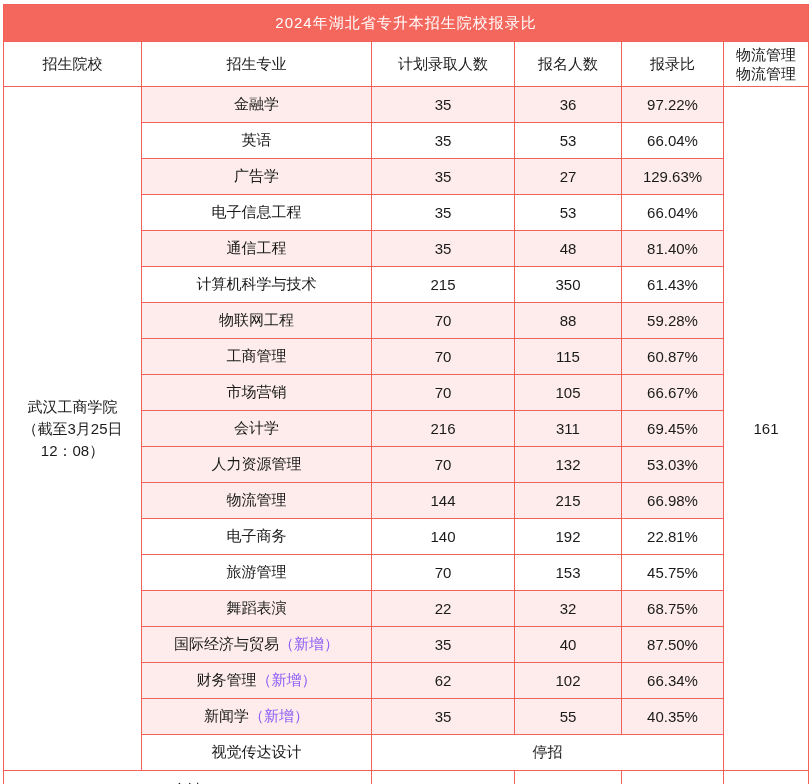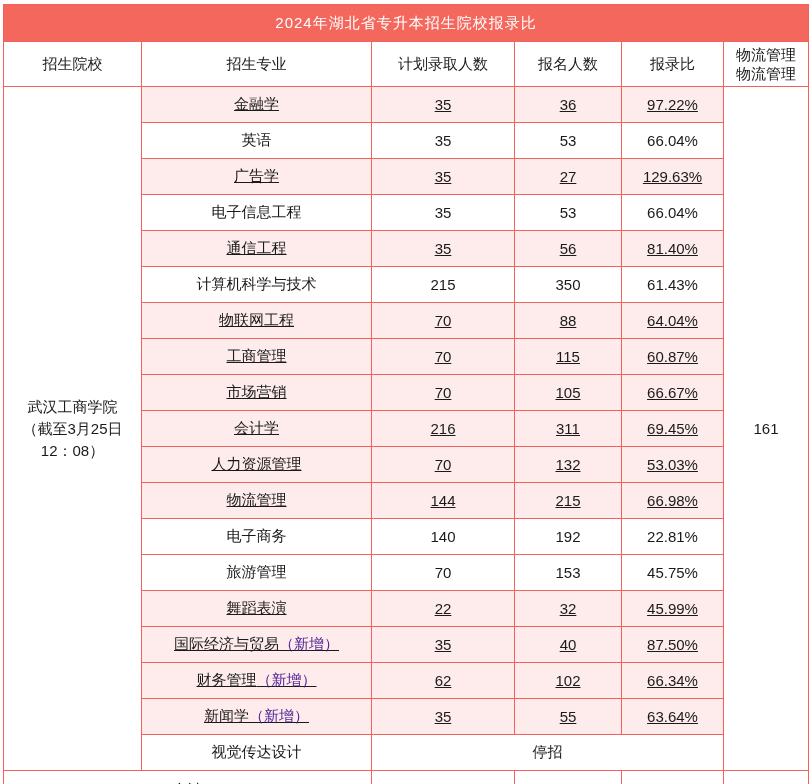--- a/index.html
+++ b/index.html
@@ -55,41 +55,40 @@
     background: #ffffff !important;
   }
   .head-cell.two-line {
     line-height: 19px;
   }
   .row-cell {
     height: 35px;
   }
   .row-pink {
     background: #fdeceb !important;
-    text-decoration: underline;
   }
   .school-cell {
     font-size: 15px;
     line-height: 22px;
     background: transparent !important;
   }
   .vet-cell {
     font-size: 15px;
     background: transparent !important;
   }
   .total-row td {
     height: 38px;
     font-size: 16px;
     font-weight: bold;
   }
   .red {
     color: #e8392c;
   }
   .new-tag {
-    color: #4c1d95;
+    color: #8b5cf6;
   }
   .stop-cell {
     font-size: 15px;
   }
   
   .watermark {
     position: absolute;
     left: 0;
     top: 0;
     width: 811px;
@@ -222,36 +221,36 @@
       <tr>
         <td class="row-cell">电子信息工程</td>
         <td class="row-cell">35</td>
         <td class="row-cell">53</td>
         <td class="row-cell">66.04%</td>
       </tr>
 
       <tr>
         <td class="row-cell row-pink">通信工程</td>
         <td class="row-cell row-pink">35</td>
-        <td class="row-cell row-pink">56</td>
+        <td class="row-cell row-pink">48</td>
         <td class="row-cell row-pink">81.40%</td>
       </tr>
 
       <tr>
         <td class="row-cell">计算机科学与技术</td>
         <td class="row-cell">215</td>
         <td class="row-cell">350</td>
         <td class="row-cell">61.43%</td>
       </tr>
 
       <tr>
         <td class="row-cell row-pink">物联网工程</td>
         <td class="row-cell row-pink">70</td>
         <td class="row-cell row-pink">88</td>
-        <td class="row-cell row-pink">64.04%</td>
+        <td class="row-cell row-pink">59.28%</td>
       </tr>
 
       <tr>
         <td class="row-cell row-pink">工商管理</td>
         <td class="row-cell row-pink">70</td>
         <td class="row-cell row-pink">115</td>
         <td class="row-cell row-pink">60.87%</td>
       </tr>
 
       <tr>
@@ -293,42 +292,42 @@
         <td class="row-cell">旅游管理</td>
         <td class="row-cell">70</td>
         <td class="row-cell">153</td>
         <td class="row-cell">45.75%</td>
       </tr>
 
       <tr>
         <td class="row-cell row-pink">舞蹈表演</td>
         <td class="row-cell row-pink red">22</td>
         <td class="row-cell row-pink">32</td>
-        <td class="row-cell row-pink">45.99%</td>
+        <td class="row-cell row-pink">68.75%</td>
       </tr>
 
       <tr>
         <td class="row-cell row-pink"><span>国际经济与贸易</span><span class="new-tag">（新增）</span></td>
         <td class="row-cell row-pink">35</td>
         <td class="row-cell row-pink">40</td>
         <td class="row-cell row-pink">87.50%</td>
       </tr>
 
       <tr>
         <td class="row-cell row-pink"><span>财务管理</span><span class="new-tag">（新增）</span></td>
         <td class="row-cell row-pink red">62</td>
         <td class="row-cell row-pink">102</td>
         <td class="row-cell row-pink">66.34%</td>
       </tr>
 
       <tr>
         <td class="row-cell row-pink"><span>新闻学</span><span class="new-tag">（新增）</span></td>
         <td class="row-cell row-pink">35</td>
         <td class="row-cell row-pink">55</td>
-        <td class="row-cell row-pink">63.64%</td>
+        <td class="row-cell row-pink">40.35%</td>
       </tr>
 
       <tr>
         <td class="row-cell">视觉传达设计</td>
         <td class="row-cell stop-cell" colspan="3">停招</td>
       </tr>
 
       <tr class="total-row">
         <td colspan="2">合计</td>
         <td>1394</td>

